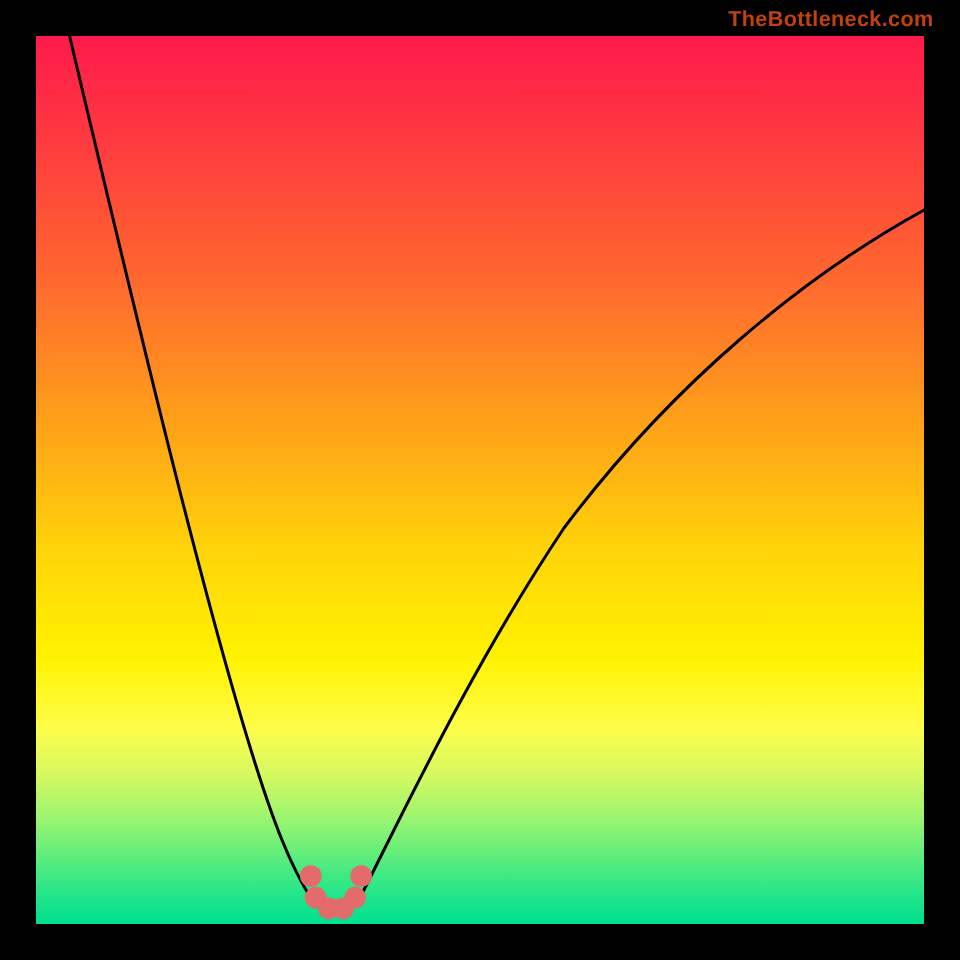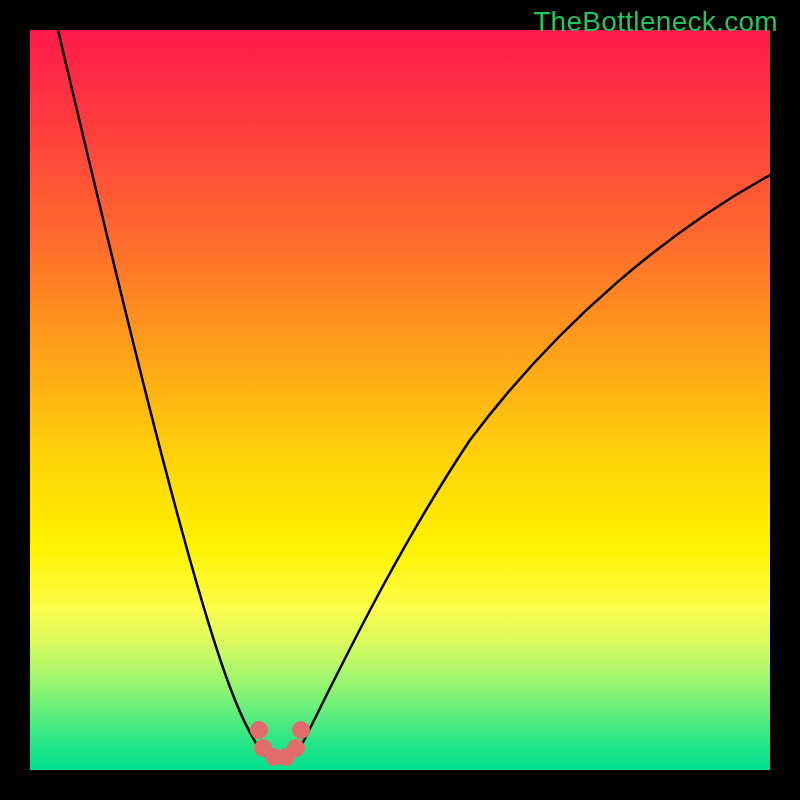--- a/index.html
+++ b/index.html
@@ -36,23 +36,23 @@
       #9cf56f 88%,
       #56ec7f 93%,
       #1fe48a 97%,
       #00e090 100%
     );
   }
   .watermark {
     position: absolute;
     top: 6px;
     right: 22px;
-    color: #22c55e;
-    font-size: 28px;
-    font-weight: 400;
+    color: #c2410c;
+    font-size: 18px;
+    font-weight: 700;
     letter-spacing: 0.3px;
     z-index: 10;
   }
   svg.curve {
     position: absolute;
     left: 0; top: 0;
     width: 100%;
     height: 100%;
     z-index: 5;
   }

